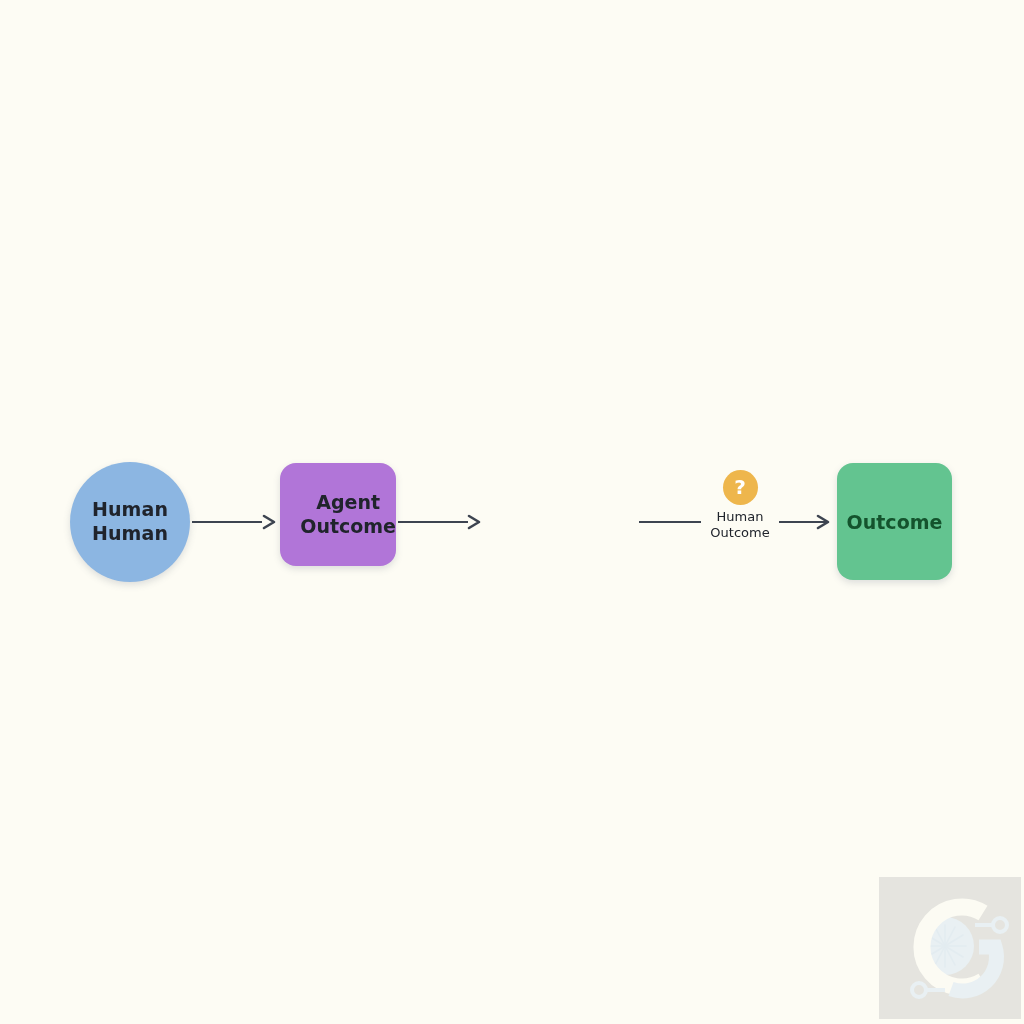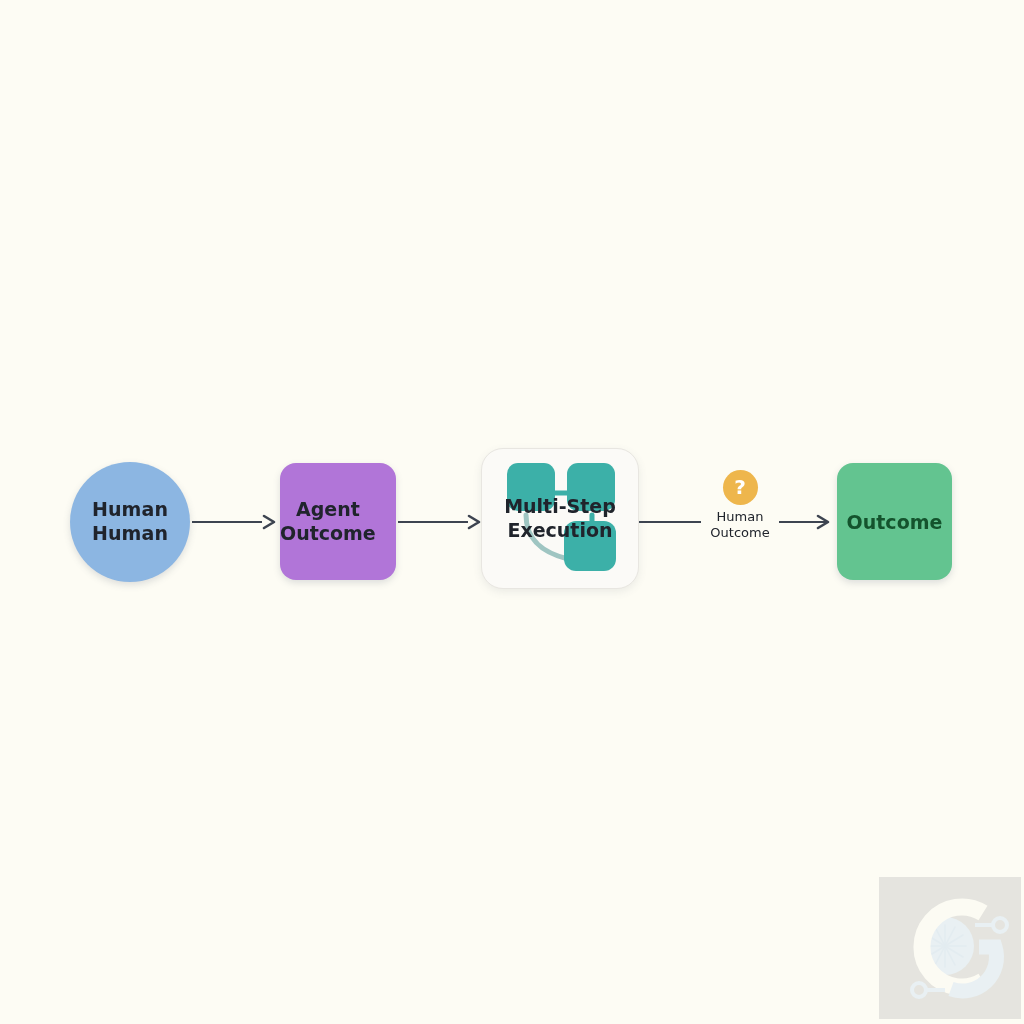--- a/index.html
+++ b/index.html
@@ -59,27 +59,27 @@
     text-align: center;
     letter-spacing: 0.1px;
   }
 
   
   #node-agent-planning {
     position: absolute;
     left: 280px;
     top: 463px;
     width: 116px;
-    height: 117px;
+    height: 103px;
     border-radius: 16px;
     background: #b175d8;
     box-shadow: 0 3px 7px rgba(80,90,110,0.18);
     display: flex;
     align-items: center;
-    justify-content: flex-start;
+    justify-content: flex-end;
   }
   #node-agent-planning .node-label {
     color: #20242c;
     font-size: 19px;
     font-weight: bold;
     line-height: 1.25;
     text-align: center;
   }
 
   
@@ -204,38 +204,20 @@
     </div>
   </div>
 
   <div id="node-agent-planning">
     <div class="node-label">
       <span>Agent</span><br>
       <span>Outcome</span>
     </div>
   </div>
 
-  <div id="node-multistep">
-    <svg id="multistep-graphic" viewBox="0 0 156 139">
-
-      <line x1="66" y1="44" x2="90" y2="44" stroke="#3cb0a8" stroke-width="5" stroke-linecap="round"></line>
-      <line x1="110" y1="66" x2="110" y2="92" stroke="#3cb0a8" stroke-width="5" stroke-linecap="round"></line>
-      <path d="M44 66 C 44 92, 62 104, 86 110" fill="none" stroke="#9fc5c2" stroke-width="5" stroke-linecap="round"></path>
-
-      <rect x="25" y="14" width="48" height="48" rx="11" fill="#3cb0a8"></rect>
-      <rect x="85" y="14" width="48" height="48" rx="11" fill="#3cb0a8"></rect>
-      <rect x="82" y="72" width="52" height="50" rx="12" fill="#3cb0a8"></rect>
-    </svg>
-    <div class="node-label">
-      <div>
-        <span>Multi-Step</span><br>
-        <span>Execution</span>
-      </div>
-    </div>
-  </div>
 
   <div id="gate-human-review">
     <div class="gate-badge">?</div>
     <div class="gate-label">
       <span>Human</span><br>
       <span>Outcome</span>
     </div>
   </div>
 
   <div id="node-outcome">

